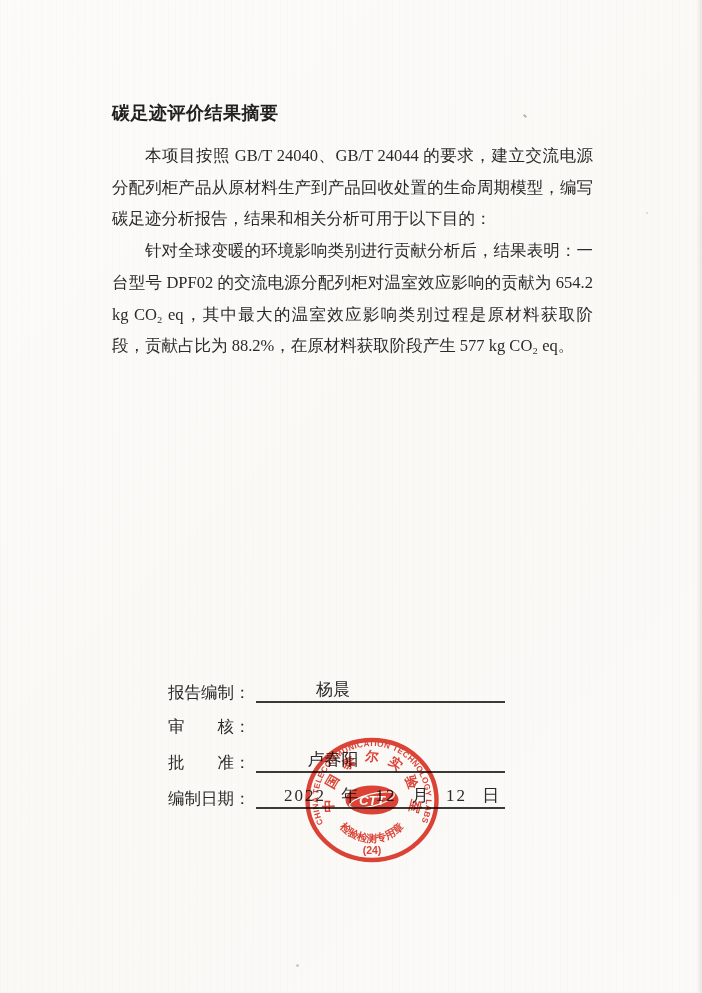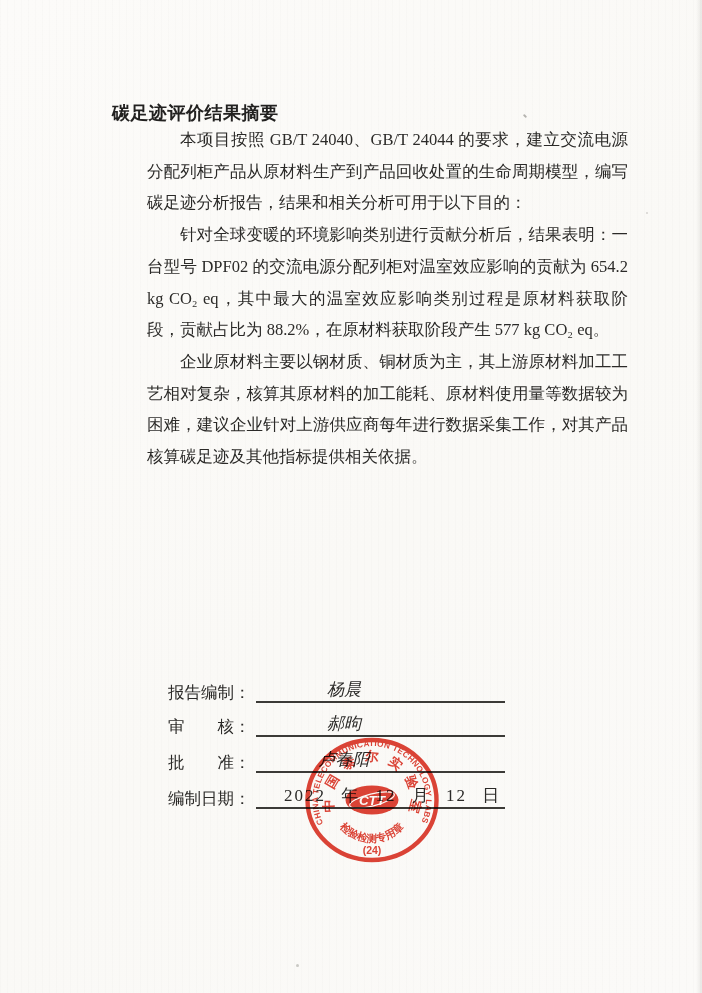--- a/index.html
+++ b/index.html
@@ -17,41 +17,40 @@
     content:"";position:absolute;inset:0;pointer-events:none;
     background:
       repeating-linear-gradient(90deg,rgba(120,120,115,.025) 0 1px,transparent 1px 7px),
       linear-gradient(to left,rgba(150,148,142,.18) 0,rgba(150,148,142,0) 6px);
   }
   .title{
     position:absolute;left:112px;top:101px;margin:0;
     font-size:18px;font-weight:bold;letter-spacing:.5px;color:#222120;
   }
   .bodytext{
-    position:absolute;left:112px;top:124px;width:481px;
+    position:absolute;left:112px;top:140px;width:481px;
     font-size:16.5px;line-height:31.7px;text-align:justify;
     color:#2b2a28;
-    margin-left:35px;
   }
   .bodytext p{margin:0;text-indent:33px;}
   .signoff{position:absolute;left:168px;top:0;width:360px;}
   .sig-row{position:absolute;left:0;display:flex;align-items:flex-end;height:21px;}
   .r1{top:682px;} .r2{top:716px;} .r3{top:752px;} .r4{top:788px;align-items:flex-end;}
   .sig-label{
     display:inline-block;width:88px;font-size:16.5px;color:#2b2a28;
     line-height:21px;white-space:pre;
   }
   .sig-line{
     position:relative;display:inline-block;width:249px;height:21px;
     border-bottom:2px solid #3b3a37;
   }
   .sig-value{
     position:absolute;bottom:0;font-size:17px;color:#2b2a28;white-space:nowrap;
   }
-  .r1 .sig-value,.r2 .sig-value,.r3 .sig-value{left:13px;width:150px;text-align:center;font-style:italic;}
+  .r1 .sig-value,.r2 .sig-value,.r3 .sig-value{left:2px;width:150px;text-align:center;}
   .r4 .sig-value{left:28px;letter-spacing:2px;word-spacing:9px;}
   .stamp{
     position:absolute;left:302px;top:736px;width:140px;height:130px;
     mix-blend-mode:multiply;opacity:.93;
   }
   .stamp text{font-weight:bold;}
   .stamp .lat{font-family:"Liberation Sans","DejaVu Sans",sans-serif;}
   .stamp .cjk{font-family:"Liberation Serif","DejaVu Serif",serif;}
   
   .speck{position:absolute;background:#8f8d88;border-radius:1px;pointer-events:none;}
@@ -62,35 +61,31 @@
 </head>
 <body>
 
 <div class="page">
 
   <h1 class="title">碳足迹评价结果摘要</h1>
 
   <div class="bodytext">
     <p>本项目按照 GB/T 24040、GB/T 24044 的要求，建立交流电源分配列柜产品从原材料生产到产品回收处置的生命周期模型，编写碳足迹分析报告，结果和相关分析可用于以下目的：</p>
     <p>针对全球变暖的环境影响类别进行贡献分析后，结果表明：一台型号 DPF02 的交流电源分配列柜对温室效应影响的贡献为 654.2 kg CO₂ eq，其中最大的温室效应影响类别过程是原材料获取阶段，贡献占比为 88.2%，在原材料获取阶段产生 577 kg CO₂ eq。</p>
-    <p>企业原材料主要以钢材质、铜材质为主，其上游原材料加工工艺相对复杂，核算其原材料的加工能耗、原材料使用量等数据较为困难，建议企业针对上游供应商每年进行数据采集工作，对其产品核算碳足迹及其他指标提供相关依据。</p>
   </div>
 
   <div class="signoff">
     <div class="sig-row r1">
       <span class="sig-label">报告编制：</span>
       <span class="sig-line">
         <span class="sig-value">杨晨</span>
       </span>
     </div>
     <div class="sig-row r2">
       <span class="sig-label">审　　核：</span>
-      <span class="sig-line">
-        <span class="sig-value">郝昫</span>
-      </span>
     </div>
     <div class="sig-row r3">
       <span class="sig-label">批　　准：</span>
       <span class="sig-line">
         <span class="sig-value">卢春阳</span>
       </span>
     </div>
     <div class="sig-row r4">
       <span class="sig-label">编制日期：</span>
       <span class="sig-line">

